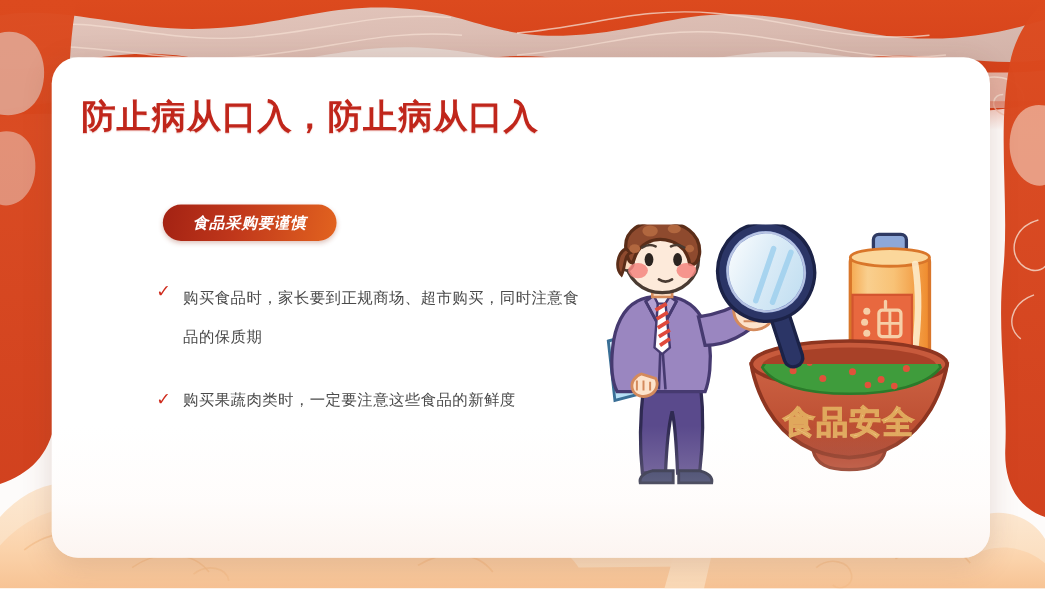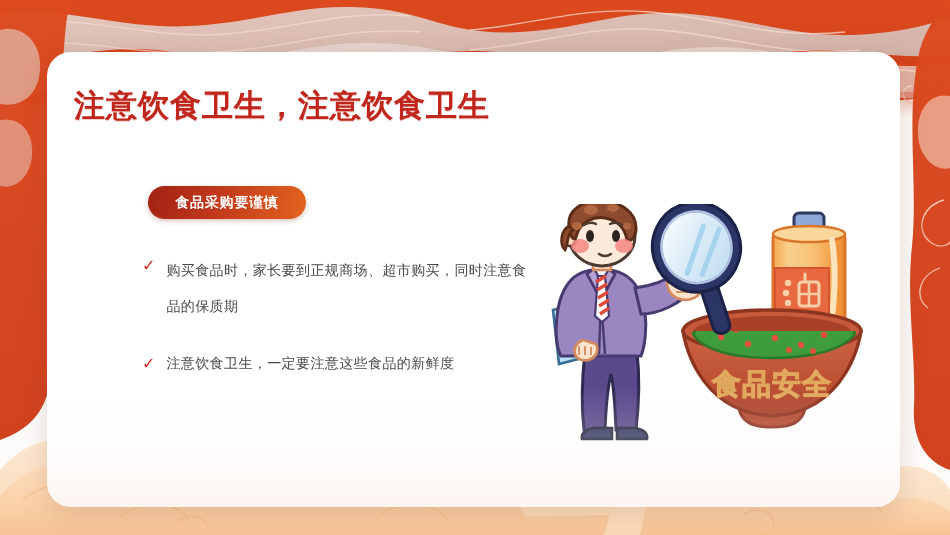--- a/index.html
+++ b/index.html
@@ -39,21 +39,21 @@
 
   
   #badge{
     position:absolute;left:101px;top:134px;
     width:158px;height:33px;border-radius:17px;
     background:linear-gradient(100deg,#a32213 0%,#c0371b 42%,#e2631f 100%);
     box-shadow:0 2px 5px rgba(140,50,25,.30);
     display:flex;align-items:center;justify-content:center;
   }
   #badge-label{
-    color:#ffffff;font-size:14px;font-weight:bold;letter-spacing:.8px;
+    color:#ffffff;font-size:14px;font-weight:bold;letter-spacing:.8px;font-style:italic;
   }
 
   
   #bullets{position:absolute;left:95px;top:200px;width:390px;}
   .bullet{display:flex;align-items:flex-start;}
   .bullet.b0{margin-bottom:26px;}
   .check{
     color:#cf2a1c;font-size:16px;line-height:1;
     margin-right:11px;margin-top:6px;flex:0 0 auto;font-weight:bold;
   }
@@ -168,34 +168,34 @@
 
       <g stroke="#f3bd89" stroke-width="1.5" fill="none" opacity=".6">
         <path d="M742,516 C754,506 772,510 774,522 C776,532 764,538 757,532"></path>
         <path d="M176,522 C188,512 206,516 208,528"></path>
       </g>
     </g>
   </svg>
 
   <div id="card">
 
-    <div id="title">注意饮食卫生，注意饮食卫生</div>
+    <div id="title">防止病从口入，防止病从口入</div>
 
     <div id="badge">
       <span id="badge-label">食品采购要谨慎</span>
     </div>
 
     <div id="bullets">
       <div class="bullet b0">
         <span class="check">✓</span>
         <span class="btext lh-loose">购买食品时，家长要到正规商场、超市购买，同时注意食品的保质期</span>
       </div>
       <div class="bullet b1">
         <span class="check">✓</span>
-        <span class="btext lh-tight">注意饮食卫生，一定要注意这些食品的新鲜度</span>
+        <span class="btext lh-tight">购买果蔬肉类时，一定要注意这些食品的新鲜度</span>
       </div>
     </div>
 
     <svg id="illus" viewBox="0 0 330 248" xmlns="http://www.w3.org/2000/svg">
       <defs>
         <linearGradient id="bottleG" x1="0" y1="0" x2="1" y2="0">
           <stop offset="0%" stop-color="#f5a950"></stop>
           <stop offset="22%" stop-color="#f9cf8e"></stop>
           <stop offset="55%" stop-color="#f8c276"></stop>
           <stop offset="100%" stop-color="#ef8a2c"></stop>

